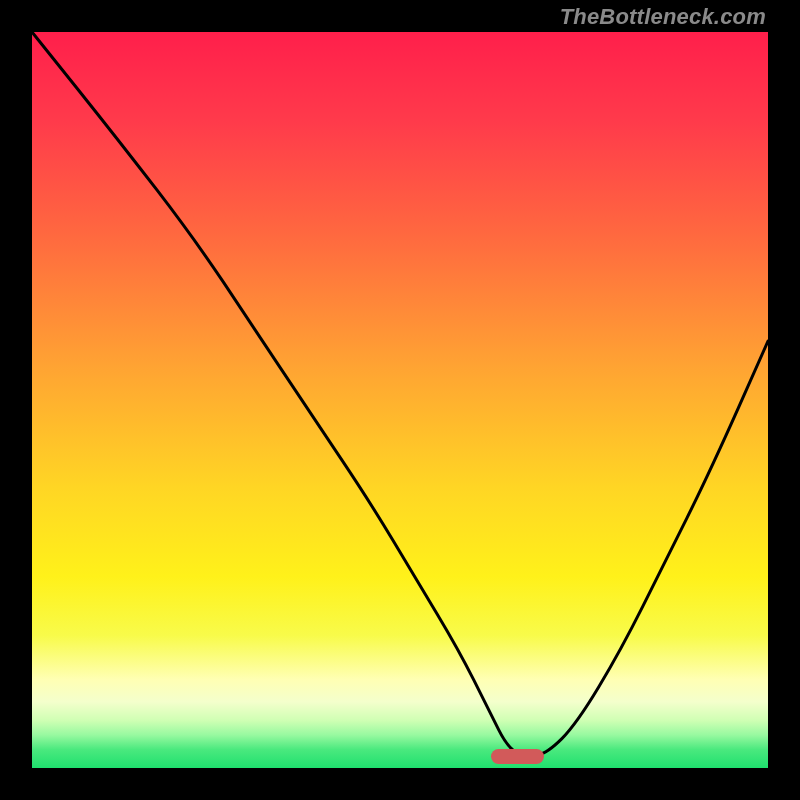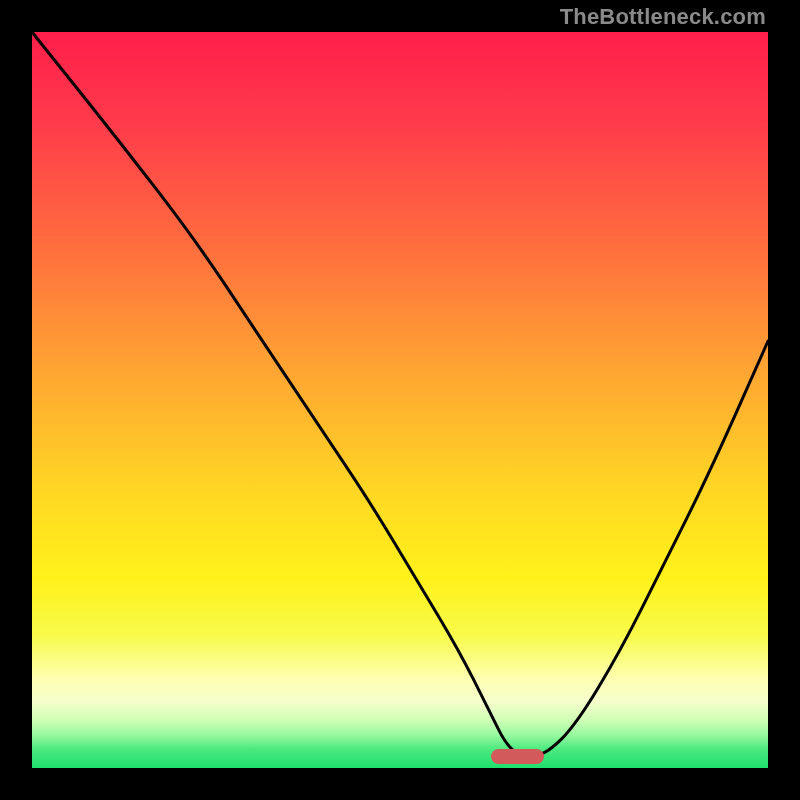--- a/index.html
+++ b/index.html
@@ -7,20 +7,21 @@
     padding: 0;
     width: 800px;
     height: 800px;
     background: #000000;
     overflow: hidden;
   }
   .stage {
     position: relative;
     width: 800px;
     height: 712px;
+    font-style: italic;
   }
   .plot {
     position: absolute;
     left: 32px;
     top: 32px;
     width: 736px;
     height: 736px;
     overflow: hidden;
   }
   .gradient {

